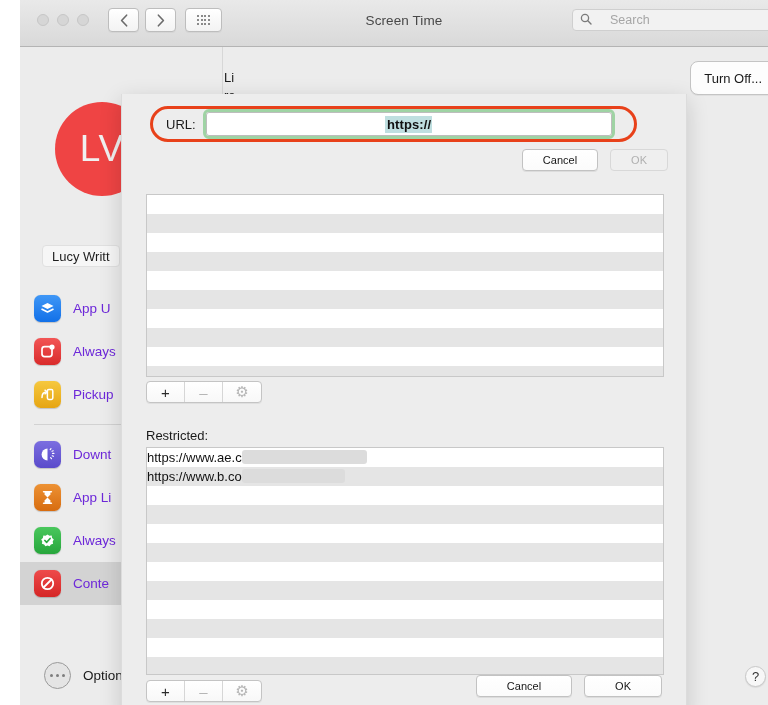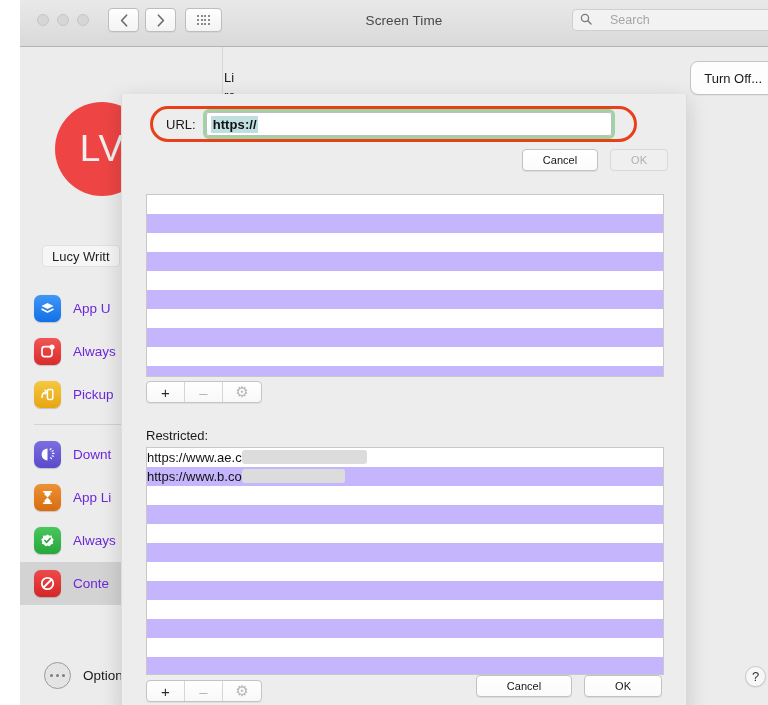--- a/index.html
+++ b/index.html
@@ -119,21 +119,21 @@
     background: #ededed; border-left: 1px solid #dcdcdc; border-right: 1px solid #dcdcdc;
     border-bottom: 1px solid #cdcdcd; border-bottom-left-radius: 5px; border-bottom-right-radius: 5px;
     box-shadow: 0 6px 22px rgba(0,0,0,0.16);
   }
   .urlrow { position: absolute; left: 44px; top: 18px; display: flex; align-items: center; gap: 10px; }
   .urllabel { font-size: 13px; color: #1a1a1a; }
   .urlfield {
     width: 406px; height: 24px; background: #ffffff;
     border: 1px solid #bdbdbd; border-radius: 3px;
     outline: 3px solid #9fd3a4; outline-offset: 0px;
-    display: flex; align-items: center; padding: 0 4px;
+    display: flex; align-items: center; padding: 0 4px; justify-content: center;
   }
   .urlvalue {
     font-size: 13px; color: #111; background: #bfdfe0; padding: 1px 1px 1px 2px;
     font-weight: 600; letter-spacing: .1px;
   }
   .annot-oval {
     position: absolute; left: 130px; top: 59px; width: 487px; height: 36px;
     border: 3.5px solid #e8411a; border-radius: 21px; pointer-events: none; z-index: 40;
   }
 
@@ -146,21 +146,21 @@
     box-shadow: 0 1px 0.5px rgba(0,0,0,0.07); white-space: nowrap;
   }
   .btn.disabled { color: #b0b0b0; background: #efefef; border-color: #d8d8d8; box-shadow: none; }
 
   .seclabel { position: absolute; font-size: 13px; color: #1a1a1a; }
   .listbox {
     position: absolute; background: #ffffff; border: 1px solid #c8c8c8; overflow: hidden;
   }
   .listrow { height: 19px; display: flex; align-items: center; 
              font-size: 13px; color: #111; position: relative; }
-  .listrow.alt { background: #c4b5fd; text-align: center; }
+  .listrow.alt { background: #e5e5e5; text-align: center; }
   .redact { position: absolute; background: #dcdcdc; border-radius: 3px; height: 14px; }
 
   .minibar { position: absolute; display: flex; height: 22px;
              border: 1px solid #c4c4c4; border-radius: 4px; overflow: hidden;
              background: linear-gradient(to bottom,#ffffff,#f8f8f8);
              box-shadow: 0 1px 0.5px rgba(0,0,0,0.06); }
   .minibtn { width: 38px; display: flex; align-items: center; justify-content: center;
              border-right: 1px solid #d6d6d6; font-size: 15px; color: #2a2a2a; }
   .minibtn:last-child { border-right: none; }
   .minibtn.dim { color: #b6b6b6; }

